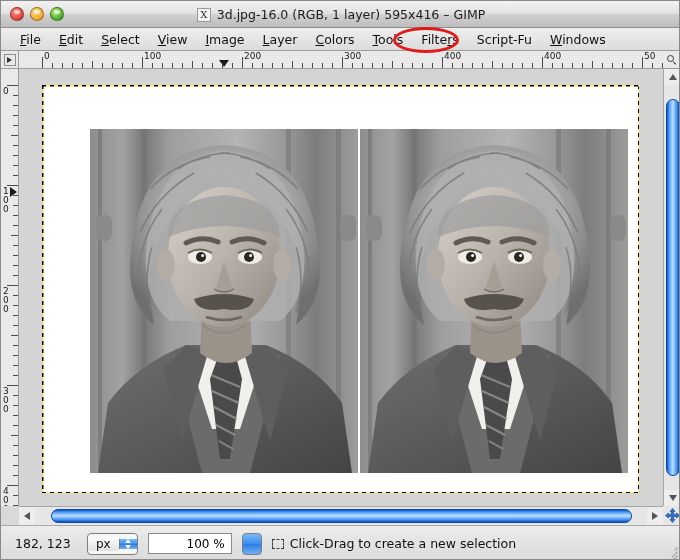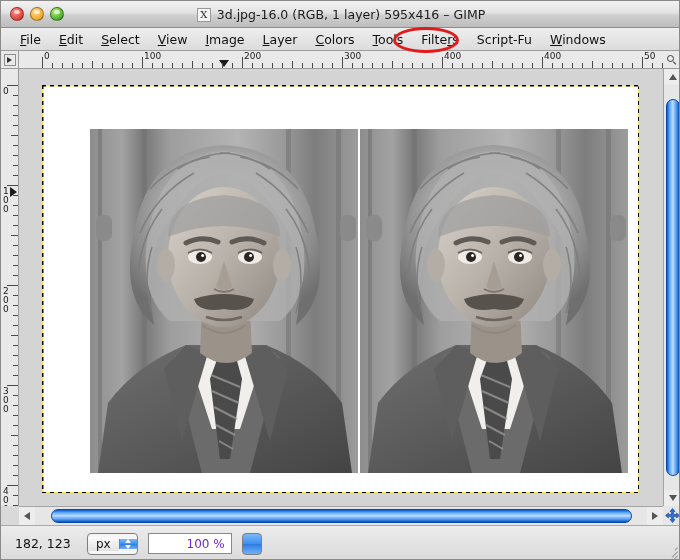--- a/index.html
+++ b/index.html
@@ -223,21 +223,21 @@
     border-left: 1px solid #7e7e7e;
     align-items: center; justify-content: center; gap: 2px;
   }
   .spin .su { width:0;height:0;border-bottom:4px solid #fff;border-left:3.5px solid transparent;border-right:3.5px solid transparent; }
   .spin .sd { width:0;height:0;border-top:4px solid #fff;border-left:3.5px solid transparent;border-right:3.5px solid transparent; }
 
   #zoom-entry {
     width: 84px; height: 21px; background: #ffffff;
     border: 1px solid #8a8a8a;
     display: flex; align-items: center; justify-content: flex-end;
-    padding-right: 6px; font-size: 12px; color: #6d28d9;
+    padding-right: 6px; font-size: 12px; color: #000000;
   }
   #zoom-spin {
     width: 20px; height: 22px; border: 1px solid #7e7e7e; border-radius: 4px;
     background: linear-gradient(to bottom, #79bbfb 0%, #3d8ff0 48%, #2f7de0 52%, #6fb2f8 100%);
     display: flex; flex-direction: column; align-items: center; justify-content: center; gap: 2px;
   }
   #hint {
     display: flex; align-items: center; gap: 6px;
     font-size: 12.5px; color: #111;
   }
@@ -629,20 +629,24 @@
       </div>
     </div>
 
     <div id="zoom-entry">100 %</div>
 
     <div id="zoom-spin">
       <span class="su"></span>
       <span class="sd"></span>
     </div>
 
+    <div id="hint">
+      <span id="sel-icon"></span>
+      <span>Click-Drag to create a new selection</span>
+    </div>
 
     <div id="grip">
       <i style="width:12px; bottom:2px;"></i>
       <i style="width:8px;  bottom:6px;"></i>
       <i style="width:4px;  bottom:10px;"></i>
     </div>
   </div>
 
 </div>
 

